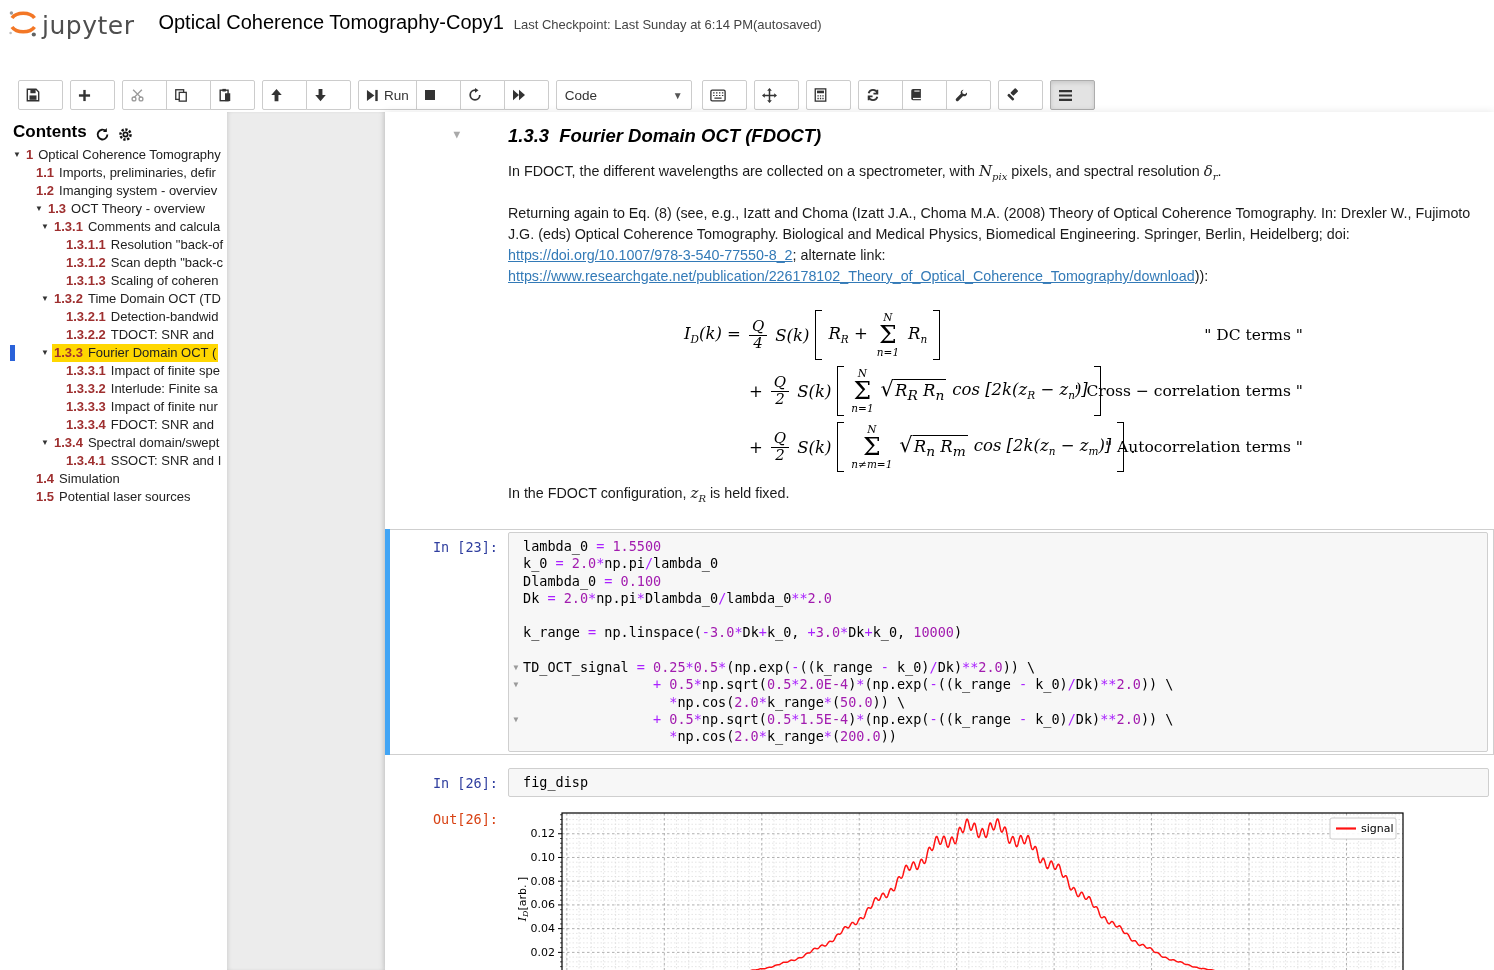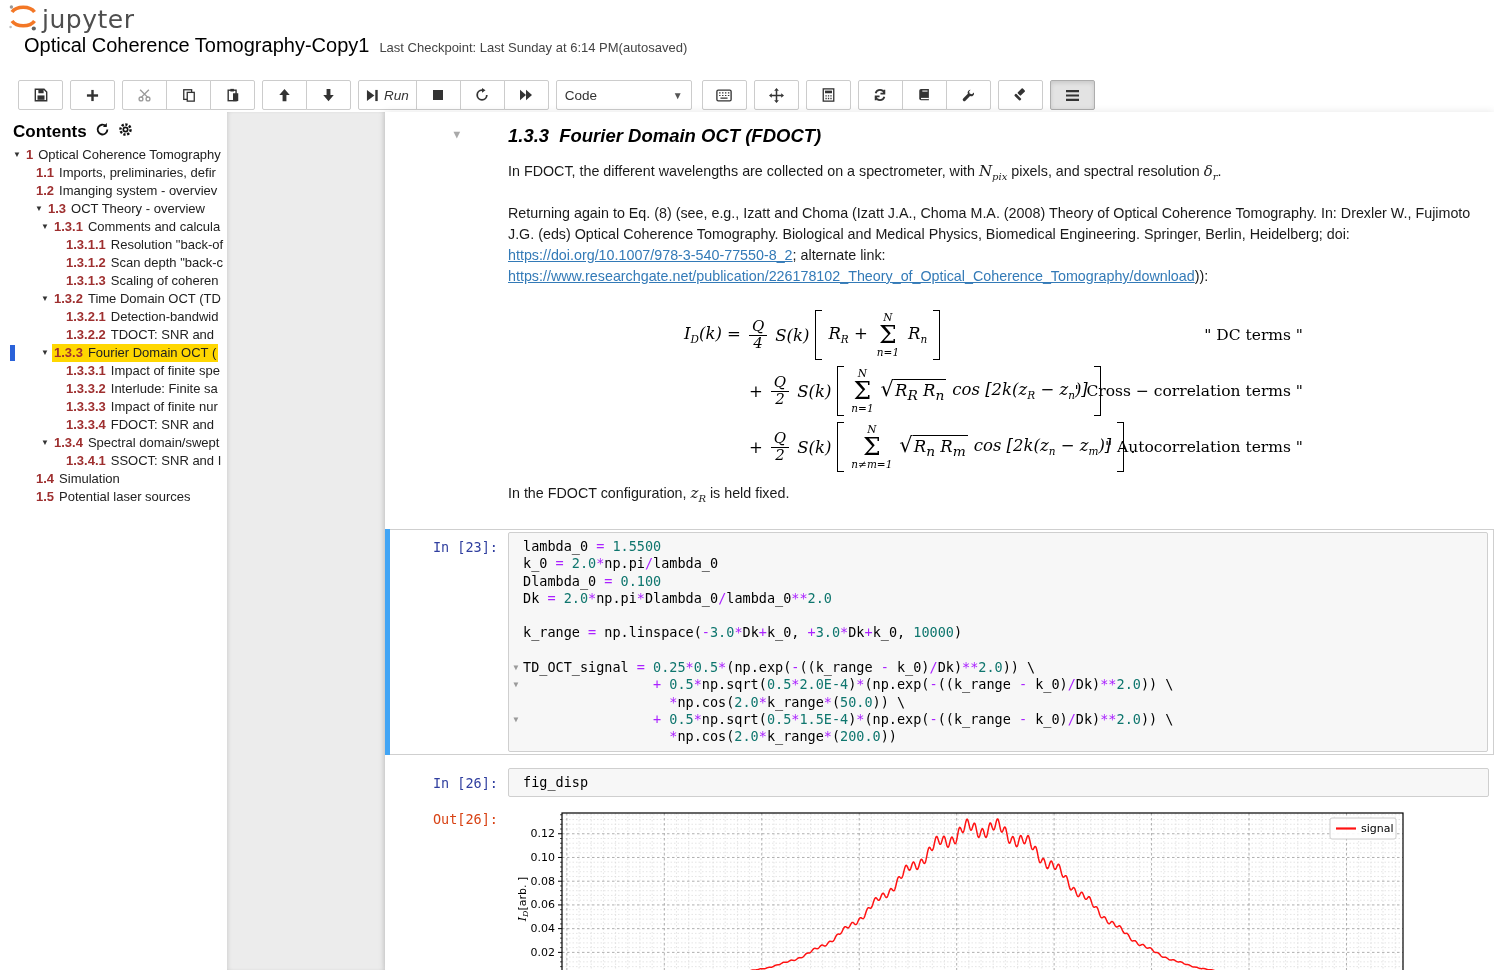--- a/index.html
+++ b/index.html
@@ -1,48 +1,48 @@
 <!DOCTYPE html>
 <html><head>
 <meta charset="utf-8">
 <style>
   html,body{margin:0;padding:0;background:#fff;}
   #page{position:relative;width:1494px;height:970px;overflow:hidden;font-family:"Liberation Sans",sans-serif;color:#222;background:#fff;}
   
-  #hdr{position:absolute;top:0;left:0;right:0;height:45px;background:#fff;display:flex;align-items:flex-start;flex-direction:column;}
+  #hdr{position:absolute;top:0;left:0;right:0;height:45px;background:#fff;display:flex;align-items:center;}
   #logo{display:flex;align-items:flex-end;margin-left:8px;cursor:pointer;}
   #logo svg{display:block;}
   #logo .logotext{font-size:25px;color:#4e4e4e;margin-left:4px;letter-spacing:.5px;font-family:"DejaVu Sans",sans-serif;}
   #titlewrap{display:flex;align-items:baseline;margin-left:24px;}
   #nbtitle{font-size:20px;color:#000;font-weight:500;}
   #chkpt{font-size:13px;color:#444;margin-left:10px;}
   #autosaved{font-size:13px;color:#444;}
   
   #menubar{position:absolute;top:45px;left:0;right:0;height:32px;background:#f8f8f8;border-top:1px solid #e7e7e7;border-bottom:1px solid #e7e7e7;display:flex;align-items:center;padding-left:18px;}
   .menu-item{font-size:14px;color:#333;padding:6px 16px;cursor:pointer;}
   
   #toolbar{position:absolute;top:78px;left:0;right:0;height:34px;background:#fff;border-bottom:1px solid #d8d8d8;display:flex;align-items:center;padding-left:18px;box-shadow:0 2px 3px rgba(0,0,0,.04);}
   .btngrp{display:flex;margin-right:7px;}
-  .tbtn{height:28px;min-width:29px;padding:0 7px;background:#fff;border:1px solid #cccccc;display:flex;align-items:center;justify-content:center;cursor:pointer;color:#333;font-style:italic;}
+  .tbtn{height:28px;min-width:29px;padding:0 7px;background:#fff;border:1px solid #cccccc;display:flex;align-items:center;justify-content:flex-start;cursor:pointer;color:#333;}
   .btngrp .tbtn+.tbtn{margin-left:-1px;}
   .btngrp .tbtn:first-child{border-radius:2px 0 0 2px;}
   .btngrp .tbtn:last-child{border-radius:0 2px 2px 0;}
   .btngrp .tbtn:only-child{border-radius:2px;}
   .tbtn svg{display:block;}
   .tbtn.active{background:#e3e3e3;border-color:#adadad;box-shadow:inset 0 2px 4px rgba(0,0,0,.12);}
   .tbtn .runlabel{font-size:13.5px;margin-left:5px;color:#333;}
   #celltype{height:28px;width:118px;background:#fff;border:1px solid #ccc;border-radius:2px;display:flex;align-items:center;justify-content:space-between;padding:0 8px;font-size:13.5px;color:#333;margin-right:10px;cursor:pointer;}
   #celltype .caret{font-size:10px;color:#555;}
   
   #sidebar{position:absolute;top:112px;left:0;width:227px;bottom:0;background:#fff;overflow:hidden;z-index:3;}
   #gutterbg{position:absolute;top:112px;left:227px;width:158px;bottom:0;background:#ececec;box-shadow:inset 3px 0 4px -2px rgba(0,0,0,.12), inset -3px 0 4px -2px rgba(0,0,0,.12);}
   #dragdots{position:absolute;top:585px;left:218px;width:8px;height:20px;background:repeating-linear-gradient(#555 0 2px,transparent 2px 4px),repeating-linear-gradient(#555 0 2px,transparent 2px 4px);background-size:3px 100%,3px 100%;background-position:0 0,5px 0;background-repeat:no-repeat;cursor:col-resize;}
   #main{position:absolute;top:112px;left:385px;right:0;bottom:0;background:#fff;overflow:hidden;z-index:2;box-shadow:0 0 8px rgba(0,0,0,.1);}
   
-  #toc-head{display:flex;align-items:flex-start;padding:10px 17px 4px 13px;}
+  #toc-head{display:flex;align-items:flex-end;padding:10px 17px 4px 13px;}
   #toc-title{font-size:17px;font-weight:bold;color:#000;}
   #toc-head svg{margin-left:8px;cursor:pointer;}
   .toc-row{position:relative;display:flex;align-items:center;font-size:13px;line-height:18px;height:18px;white-space:nowrap;overflow:hidden;cursor:pointer;}
   .toc-caret{width:10px;font-size:8px;color:#333;margin-right:2px;flex:none;text-align:center;}
   .toc-num{color:#9e2f2f;font-weight:600;margin-right:5px;}
   .toc-label{color:#212121;}
   .toc-entry{display:flex;padding:0 2px;}
   .toc-row.hl .toc-entry{background:#ffd700;}
   .toc-cur{position:absolute;left:10px;top:1px;bottom:1px;width:5px;background:#2a62d9;}
   .lvl1{padding-left:12px;}
@@ -86,21 +86,21 @@
   .cell.selected .cellbox{border:1px solid #cfcfcf;border-left:none;position:relative;}
   .cellbox{display:flex;padding:2px 0;}
   .selbar{position:absolute;left:0;top:-1px;bottom:-1px;width:5px;background:#42a5f5;}
   .cell .rowprompt{padding-top:7px;}
   .prompt-in{color:#303f9f;}
   .prompt-out{color:#d84315;}
   .input-box{flex:1;margin-right:5px;background:#f7f7f7;border:1px solid #cfcfcf;border-radius:2px;padding:5px 4px 5px 0;cursor:text;}
   .cm-line{display:flex;white-space:pre;font-family:"DejaVu Sans Mono",monospace;font-size:13.5px;line-height:17.3px;min-height:17.3px;color:#000;}
   .cm-gutter{width:14px;flex:none;text-align:center;color:#9a9a9a;font-size:8px;line-height:17.3px;}
   .tok-o{color:#aa22ff;}
-  .tok-n{color:#0f766e;}
+  .tok-n{color:#a21caf;}
   .tok-p{color:#000;}
   .cellbox.plain{border:none;padding:0;}
   
   #outrow{margin-top:10px;}
   #outrow .rowprompt{padding-top:4px;}
   #fig{display:block;margin-left:8px;}
 </style>
 </head>
 <body>
 

